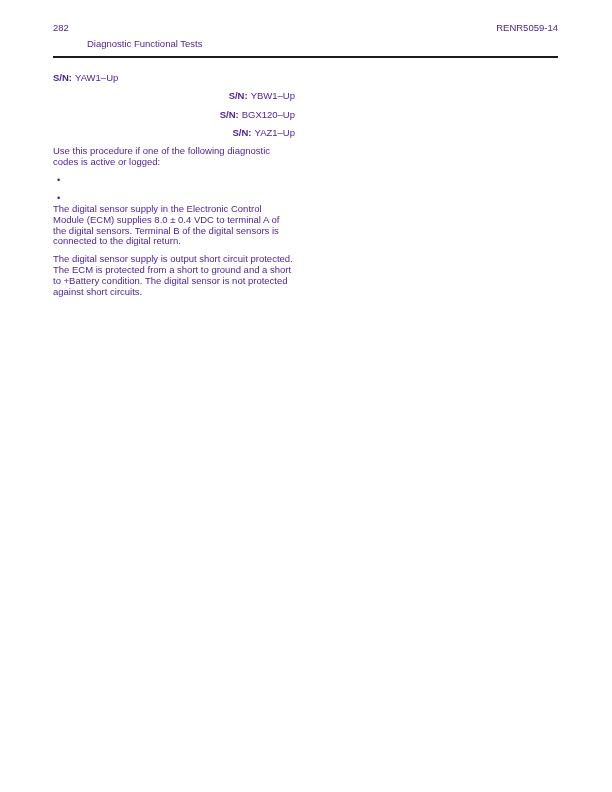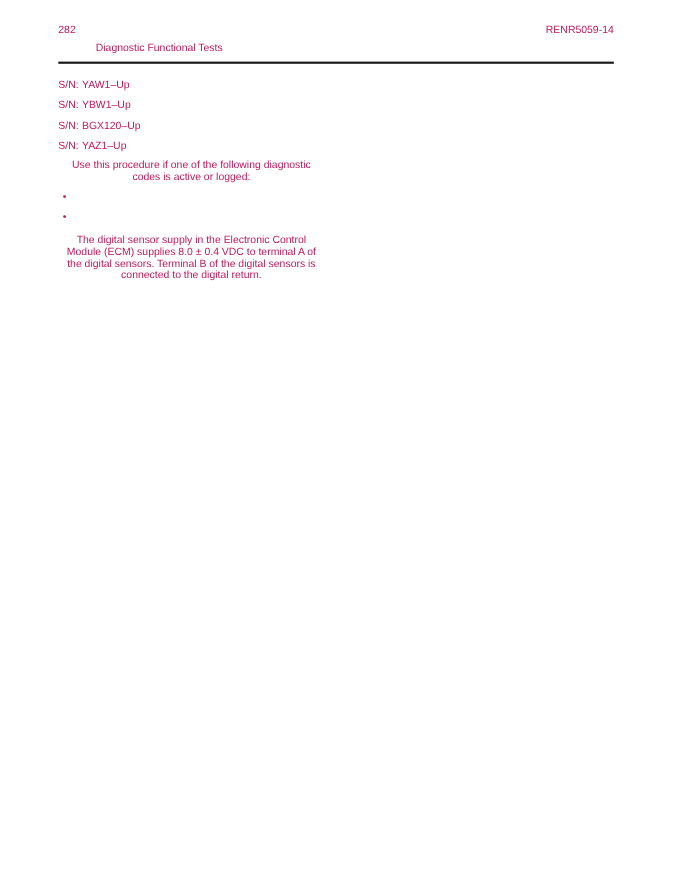--- a/index.html
+++ b/index.html
@@ -6,21 +6,21 @@
     margin: 0;
     padding: 0;
     background: #ffffff;
   }
   .page {
     position: relative;
     width: 612px;
     height: 792px;
     background: #ffffff;
     font-family: "Liberation Sans", sans-serif;
-    color: #be185d;
+    color: #4c1d95;
     overflow: hidden;
   }
   .header {
     position: absolute;
     left: 53px;
     top: 22px;
     width: 505px;
   }
   .header-row {
     display: flex;
@@ -41,43 +41,43 @@
   }
   .column {
     position: absolute;
     left: 53px;
     top: 72px;
     width: 242px;
     font-size: 9.5px;
     line-height: 10.8px;
   }
   ul { margin: 0; padding: 0; list-style: none; }
-  p  { margin: 0; text-align: center; }
+  p  { margin: 0; }
   .sn-item { line-height: 11px; }
-  .sn-item + .sn-item { margin-top: 7.3px; }
-  .sn-label { font-weight: normal; margin-right: 3px; margin-top: 45px; }
+  .sn-item + .sn-item { margin-top: 7.3px; text-align: right; }
+  .sn-label { font-weight: bold; margin-right: 3px; margin-top: 45px; }
   .heading {
     font-weight: bold;
     font-size: 9.5px;
     line-height: 11px;
     margin: 10px 0 0 0;
   }
   .intro { margin-top: 8px; }
   .bullets { margin-top: 7.5px; }
   .bullet-item {
     display: flex;
     line-height: 10.8px;
     padding-left: 4px;
   }
   .bullet-item + .bullet-item { margin-top: 7.5px; }
   .bullet-glyph {
     width: 11px;
     flex: 0 0 11px;
   }
-  .para-1 { margin-top: 10px; }
+  .para-1 { }
   .para-2 { margin-top: 7px; }
 </style>
 </head>
 <body>
 
 <div class="page">
 
   <div class="header">
     <div class="header-row">
       <span>282</span>
@@ -110,16 +110,17 @@
     <ul class="bullets">
       <li class="bullet-item">
         <span class="bullet-glyph">•</span>
       </li>
       <li class="bullet-item">
         <span class="bullet-glyph">•</span>
       </li>
     </ul>
 
     <p class="para-1">The digital sensor supply in the Electronic Control Module (ECM) supplies 8.0 ± 0.4 VDC to terminal A of the digital sensors. Terminal B of the digital sensors is connected to the digital return.</p>
+    <p class="para-2">The digital sensor supply is output short circuit protected. The ECM is protected from a short to ground and a short to +Battery condition. The digital sensor is not protected against short circuits.</p>
 
   </div>
 
 </div>
 
 </body></html>

